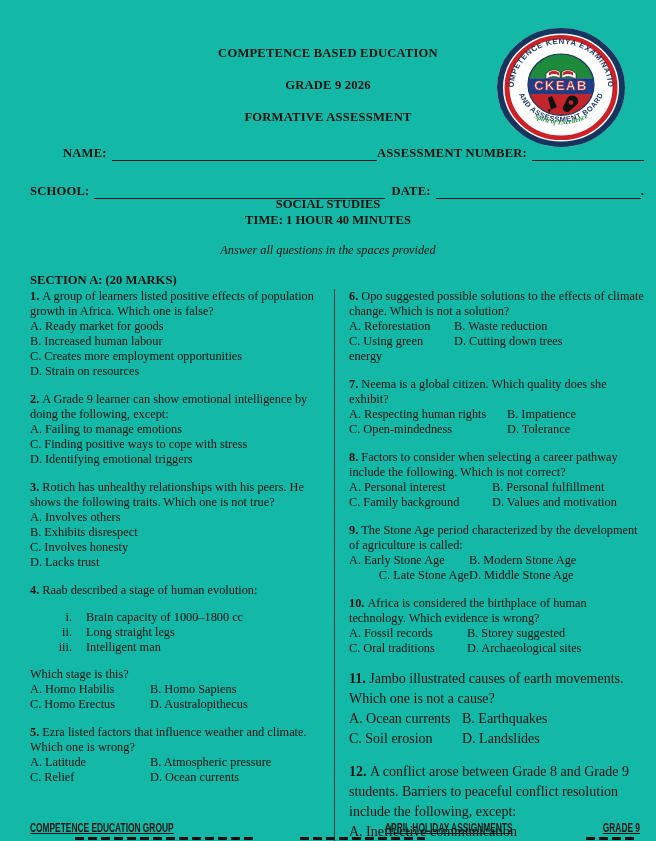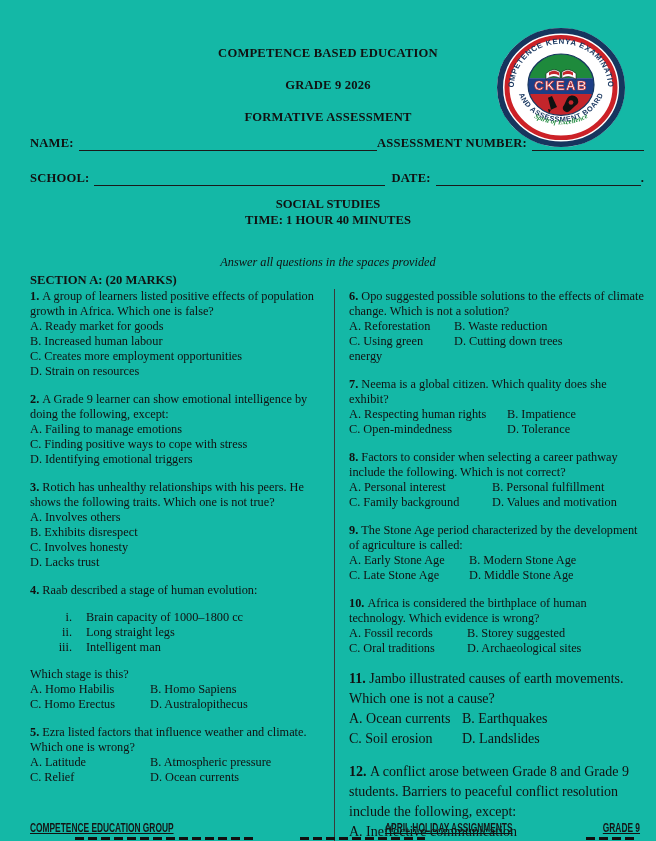--- a/index.html
+++ b/index.html
@@ -12,25 +12,25 @@
   
   .titles{position:absolute; top:46px; left:0; right:0; text-align:center;}
   .titles .t{font-weight:700; font-size:12.6px; margin-bottom:17px; letter-spacing:0.2px;}
   
   .logo-wrap{position:absolute; left:496px; top:27px; width:130px; height:121px;}
   
   .frow{position:absolute; left:30px; right:12px; display:flex; align-items:flex-end;}
   .frow .lbl{font-weight:700; font-size:12.6px; white-space:nowrap; letter-spacing:0.2px;}
   .fill{border-bottom:1.2px solid #1a1a1a; height:12px;}
   .fill.grow{flex:1 1 auto;}
-  .row-name{top:136px;}
-  .row-school{top:171px;}
+  .row-name{top:146px;margin-left:33px;}
+  .row-school{top:184px;}
   
   .subject{position:absolute; top:196px; left:0; right:0; text-align:center; font-weight:700; font-size:12.6px; line-height:16px;}
-  .instruction{position:absolute; top:243px; left:0; right:0; text-align:center; font-style:italic; font-size:12.3px;margin-top:12px;}
+  .instruction{position:absolute; top:243px; left:0; right:0; text-align:center; font-style:italic; font-size:12.3px;}
   .section-head{position:absolute; top:273px; left:30px; font-weight:700; font-size:12.6px;}
   
   .columns{position:absolute; top:289px; left:30px; right:10px; display:flex; align-items:stretch;}
   .col-left{width:305px; padding-right:6px; border-right:1.3px solid #3a3a3a; box-sizing:border-box;}
   .col-right{flex:1; padding-left:14px;}
   .question{margin-bottom:13px;}
   .question p{margin:0;}
   .qnum{font-weight:700;}
   .opt-row{display:block;}
   .opt-row.pair{display:flex;}
@@ -236,21 +236,21 @@
           </div>
         </div>
 
   <div class="question">
     <p class="stem"><b class="qnum">9. </b><span class="stem-text">The Stone Age period characterized by the development of agriculture is called:</span></p>
   <div class="opt-row pair">
             <span class="cell-0" style="width: 120px;">A. Early Stone Age</span>
             <span class="cell-1">B. Modern Stone Age</span>
           </div>
           <div class="opt-row pair">
-            <span class="cell-0" style="width: 120px;">C. Late Stone Age</span>
+            <span class="cell-0" style="width: 120px; text-align: right;">C. Late Stone Age</span>
             <span class="cell-1">D. Middle Stone Age</span>
           </div>
         </div>
 
   <div class="question">
     <p class="stem"><b class="qnum">10. </b><span class="stem-text">Africa is considered the birthplace of human technology. Which evidence is wrong?</span></p>
   <div class="opt-row pair">
             <span class="cell-0" style="width: 118px;">A. Fossil records</span>
             <span class="cell-1">B. Storey suggested</span>
           </div>

